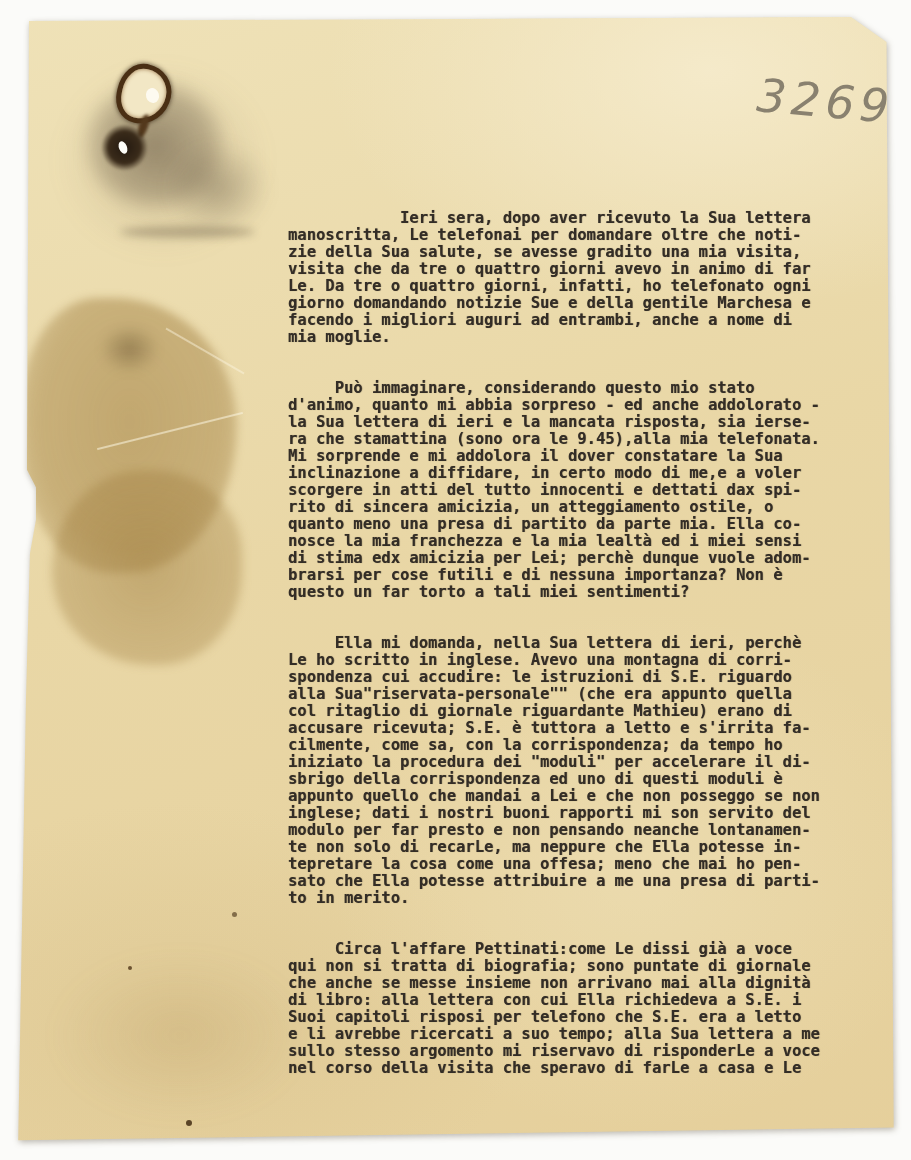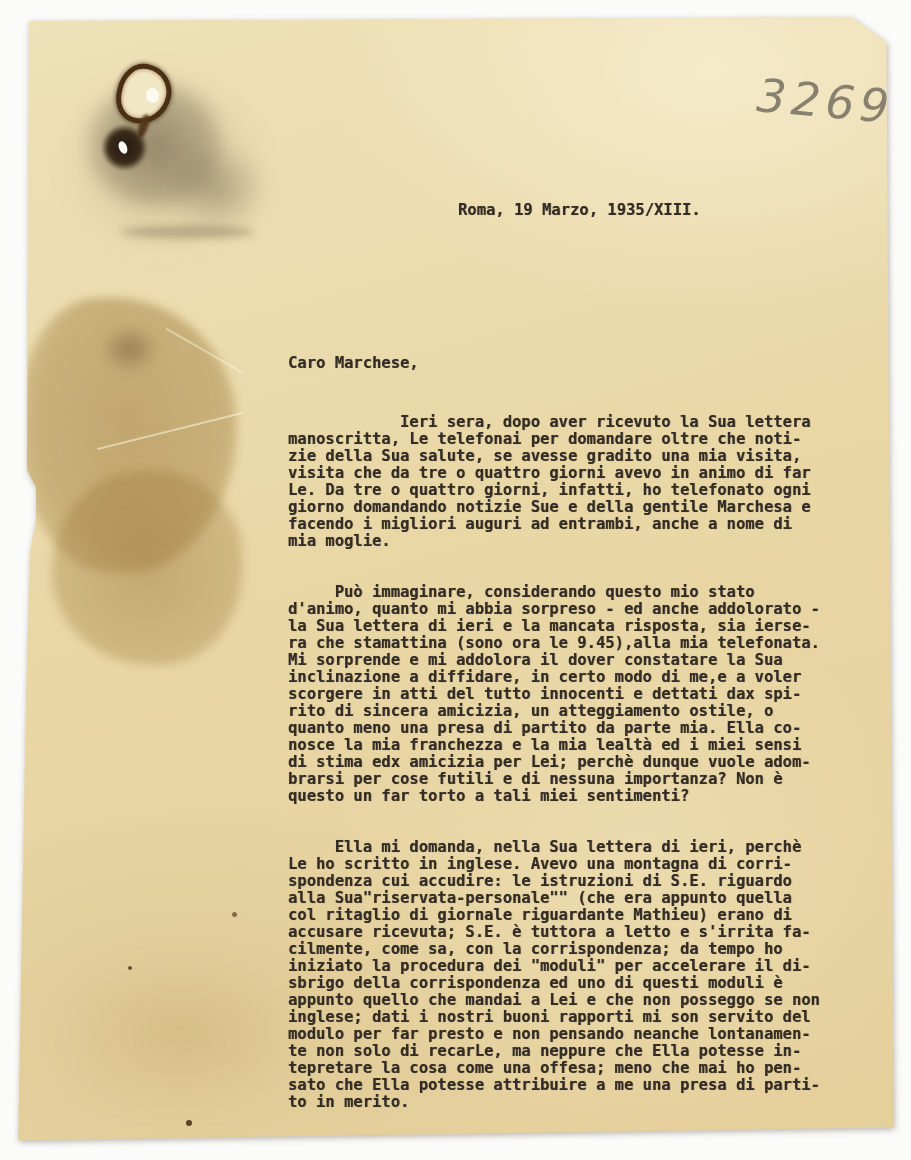--- a/index.html
+++ b/index.html
@@ -120,22 +120,20 @@
     <div class="stain crack2"></div>
     <div class="stain water-bottom"></div>
     <div class="stain edge-dot"></div>
     <div class="stain speck1"></div>
     <div class="stain speck2"></div>
     <div class="stain speck3"></div>
 
     <div class="pencil-number">3269</div>
 
     <div class="content">
-      <div class="dateline">Roma, 19 Marzo, 1935/XIII.</div>
-      <div class="salutation">Caro Marchese,</div>
       <div class="para para-first">            Ieri sera, dopo aver ricevuto la Sua lettera
 manoscritta, Le telefonai per domandare oltre che noti-
 zie della Sua salute, se avesse gradito una mia visita,
 visita che da tre o quattro giorni avevo in animo di far
 Le. Da tre o quattro giorni, infatti, ho telefonato ogni
 giorno domandando notizie Sue e della gentile Marchesa e
 facendo i migliori auguri ad entrambi, anche a nome di
 mia moglie.</div>
       <div class="para">     Può immaginare, considerando questo mio stato
 d'animo, quanto mi abbia sorpreso - ed anche addolorato -

